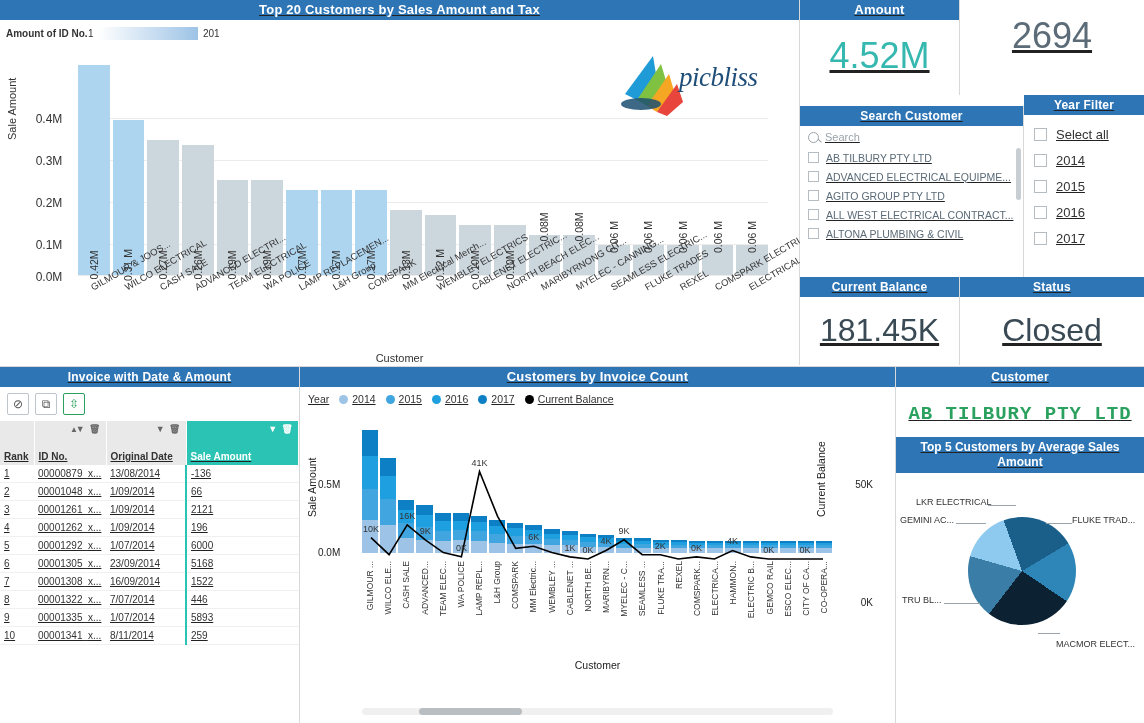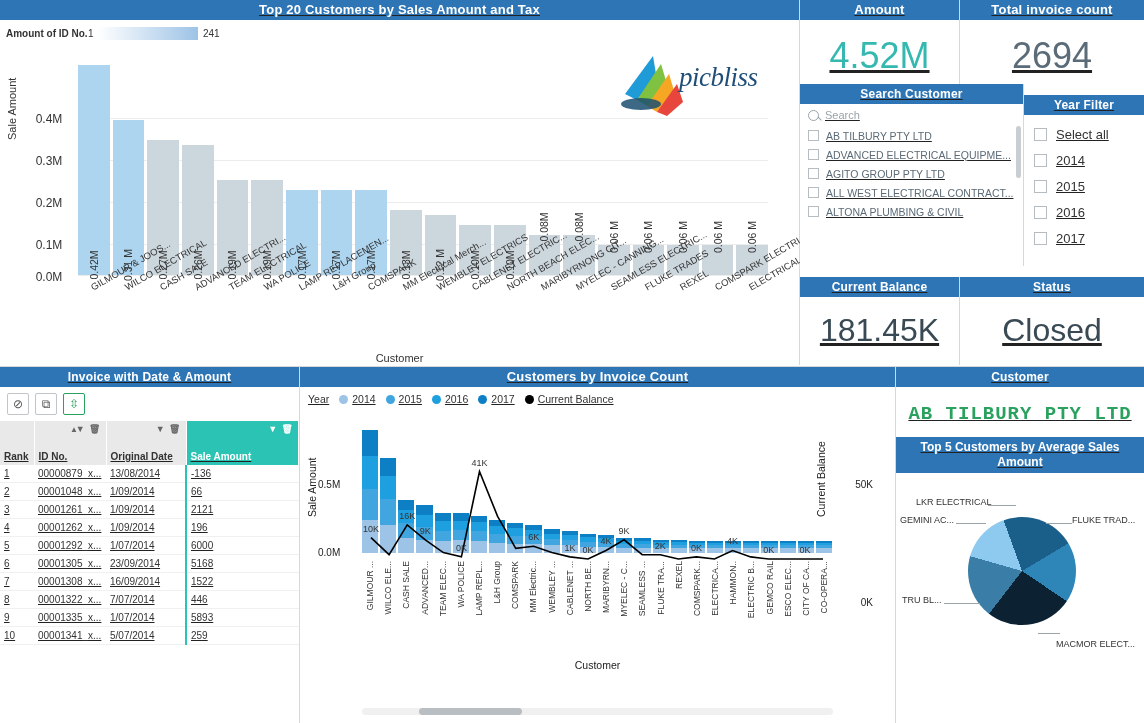--- a/index.html
+++ b/index.html
@@ -49,21 +49,21 @@
   .xl span { position:absolute; left:50%; top:2px; transform-origin:left top;
      transform:rotate(-30deg) translateX(-6px); white-space:nowrap; font-size:9.5px; color:#333; }
   .xaxis-title { position:absolute; left:0; right:0; top:332px; text-align:center; font-size:11px; color:#333;}
 
   
   #kpiAmount { left:800px; top:0; width:160px; height:95px; border-right:1px solid #d8d8d8;}
   #kpiCount  { left:960px; top:0; width:184px; height:95px; }
   .kpi-val { text-align:center; font-size:36px; color:#35b8b0; font-family:"Liberation Sans",sans-serif;
              line-height:72px; }
   .kpi-val.gray { color:#5b6b77; }
-  #searchCust { left:800px; top:84px; width:224px; height:182px; border-right:1px solid #d8d8d8;}
+  #searchCust { left:800px; top:106px; width:224px; height:182px; border-right:1px solid #d8d8d8;}
   #yearFilter { left:1024px; top:95px; width:120px; height:182px;}
   .searchbox { display:flex; align-items:center; gap:6px; padding:5px 8px; color:#9aa4ab; font-size:11px;}
   .mag { width:11px; height:11px; border:1.4px solid #9aa4ab; border-radius:50%; position:relative; flex:none;}
   .mag:after{content:"";position:absolute;width:5px;height:1.4px;background:#9aa4ab;transform:rotate(45deg);right:-4px;bottom:0;}
   .cust-list { padding:0 8px; position:relative; }
   .cust-item { display:flex; align-items:center; gap:7px; height:19px; color:#5b6b77; font-size:10.5px;}
   .cb { width:11px; height:11px; border:1px solid #b5bcc2; background:#fff; flex:none;}
   .scroll-v { position:absolute; right:2px; top:0; width:5px; height:52px; background:#c8ced2; border-radius:3px;}
   .year-list { padding:6px 10px; }
   .year-item { display:flex; align-items:center; gap:9px; height:26px; font-size:13px; color:#333;}
@@ -120,21 +120,21 @@
 </style>
 </head>
 <body>
 
 <div class="panel" id="topchart">
   <div class="ttl">Top 20 Customers by Sales Amount and Tax</div>
   <div class="body">
     <div class="legend-count">Amount of ID No.</div>
     <div class="legend-min">1</div>
     <div class="legend-bar"></div>
-    <div class="legend-max">241</div>
+    <div class="legend-max">201</div>
 
     <div class="logo">
       <svg width="70" height="66" viewBox="0 0 70 66" style="position:absolute;left:0;top:4px">
         <path d="M8 44 L36 6 L40 30 L20 50 Z" fill="#1f9bd8"></path>
         <path d="M20 50 L44 14 L50 34 L30 56 Z" fill="#7fc241"></path>
         <path d="M30 56 L52 24 L58 44 L40 62 Z" fill="#f5a623"></path>
         <path d="M40 62 L60 34 L66 52 L50 66 Z" fill="#e8453c"></path>
         <ellipse cx="24" cy="54" rx="20" ry="6" fill="#1b4f72" opacity="0.85"></ellipse>
       </svg>
       <div class="lt">picbliss</div>
@@ -284,21 +284,20 @@
       </div>
     <div class="xaxis-title">Customer</div>
   </div>
 </div>
 
 <div class="panel" id="kpiAmount">
   <div class="ttl">Amount</div>
   <div class="kpi-val">4.52M</div>
 </div>
 <div class="panel" id="kpiCount">
-  <div class="ttl">Total invoice count</div>
   <div class="kpi-val gray">2694</div>
 </div>
 
 <div class="panel" id="searchCust">
   <div class="ttl small">Search Customer</div>
   <div class="searchbox">
     <span class="mag"></span>
     <span>Search</span>
   </div>
   <div class="cust-list" id="custList">
@@ -434,21 +433,21 @@
         </tr>
         <tr>
           <td>9</td>
           <td>00001335_x...</td>
           <td>1/07/2014</td>
           <td class="amt">5893</td>
         </tr>
         <tr>
           <td>10</td>
           <td>00001341_x...</td>
-          <td>5/07/2014</td>
+          <td>8/11/2014</td>
           <td class="amt">259</td>
         </tr>
       </tbody>
   </table>
 </div>
 
 <div class="panel" id="comboChart">
   <div class="ttl">Customers by Invoice Count</div>
   <div class="legend2" id="combLegend">
       <span>Year</span>

